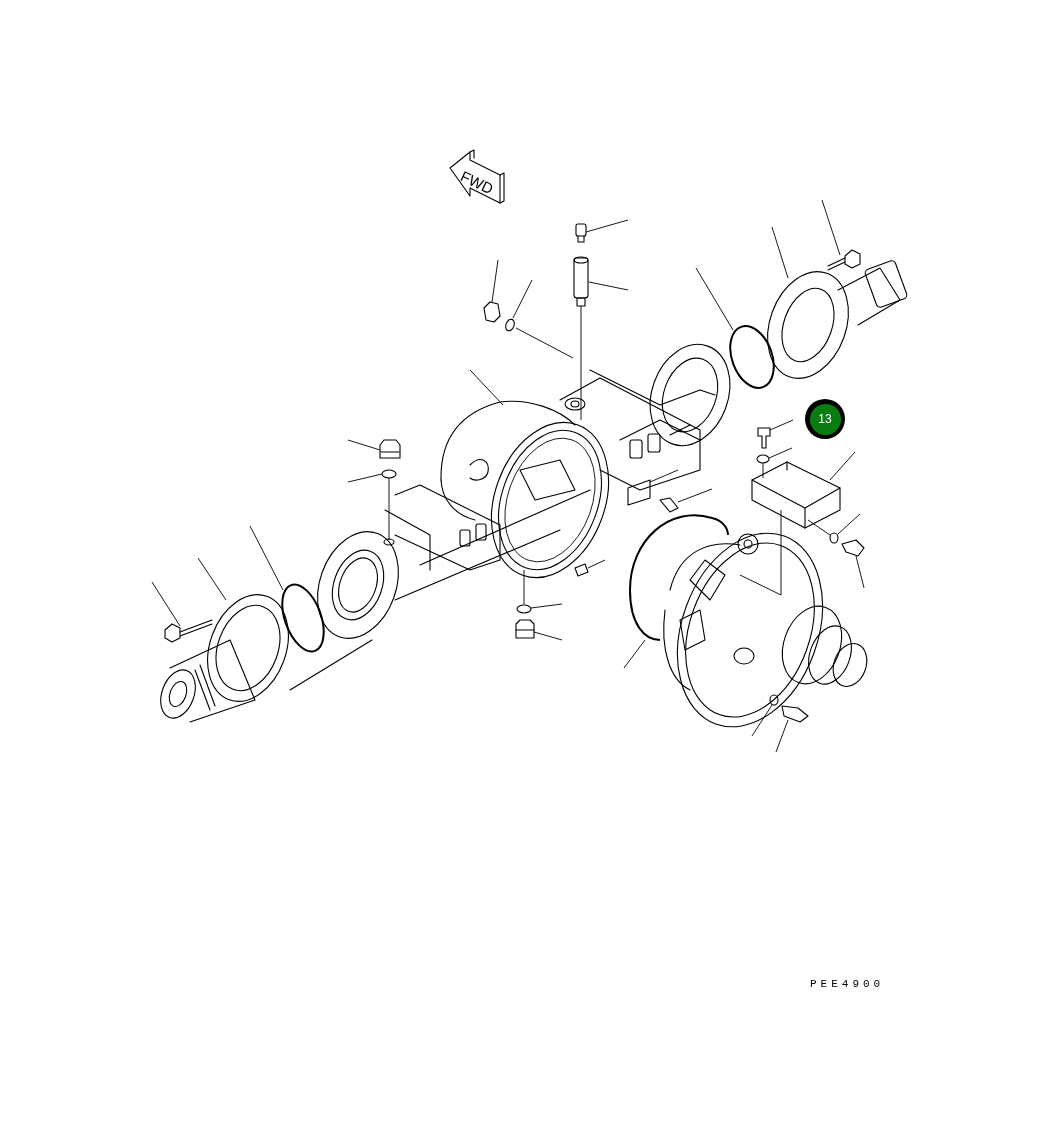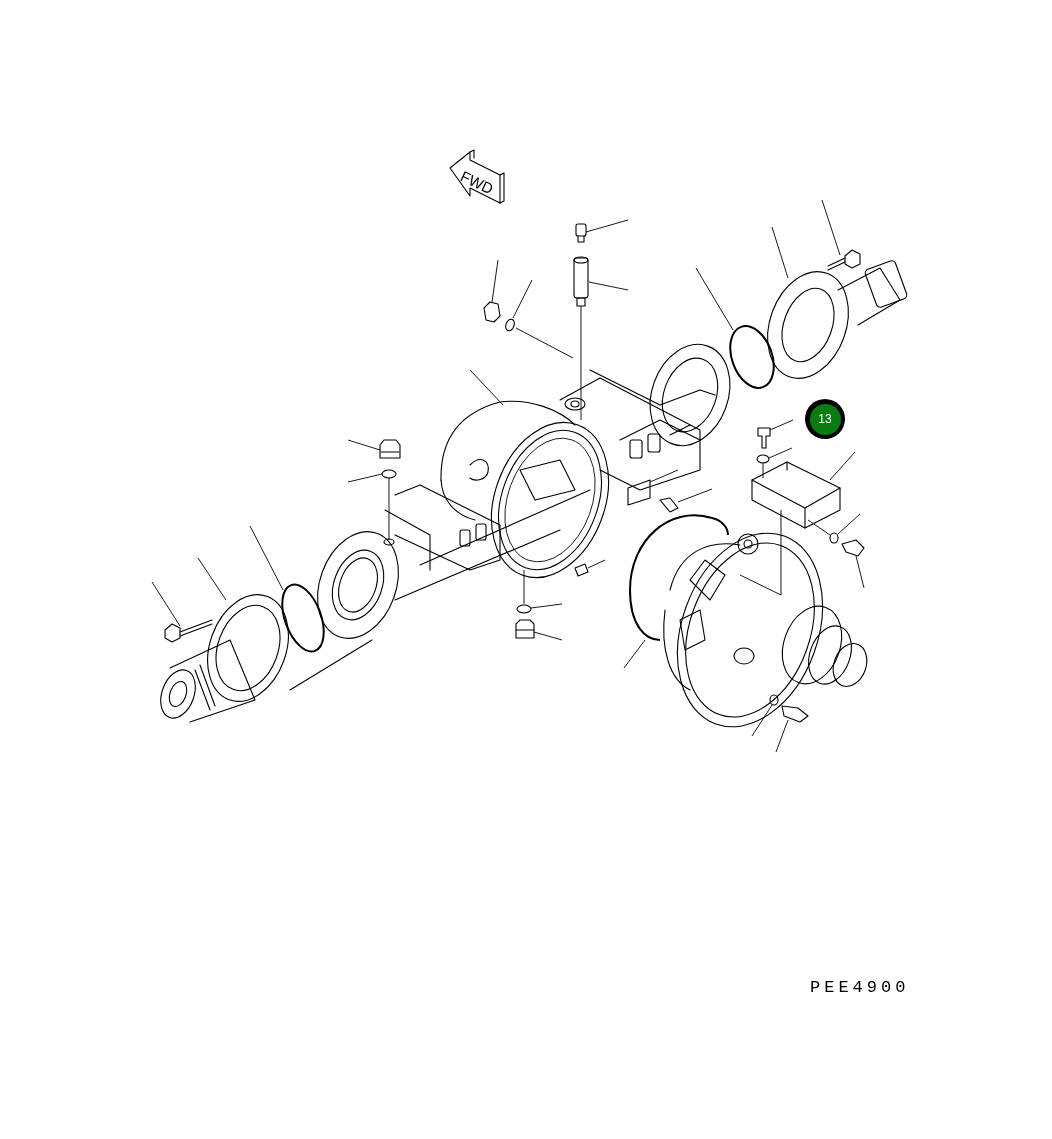--- a/index.html
+++ b/index.html
@@ -14,21 +14,21 @@
       position: absolute; left: 805px; top: 399px; width: 40px; height: 40px;
       border-radius: 50%; background: #000; display: flex; align-items: center; justify-content: center;
       cursor: pointer;
     }
     .callout-inner {
       width: 31px; height: 31px; border-radius: 50%; background: #0a7d12;
       color: #ffffff; font-size: 12px; display: flex; align-items: center; justify-content: center;
       font-family: "Liberation Sans", sans-serif;
     }
     .drawing-code {
-      position: absolute; left: 810px; top: 978px; font-size: 17px; letter-spacing: 4px;
+      position: absolute; left: 810px; top: 978px; font-size: 11px; letter-spacing: 4px;
       font-family: "Liberation Mono", monospace; color: #000;
     }
     .fwd-text { font-family: "Liberation Sans", sans-serif; font-size: 15px; }
   </style>
 </head>
 <body>
 
 <svg id="diagram" viewBox="0 0 1052 1139" xmlns="http://www.w3.org/2000/svg">
 
   <g>

